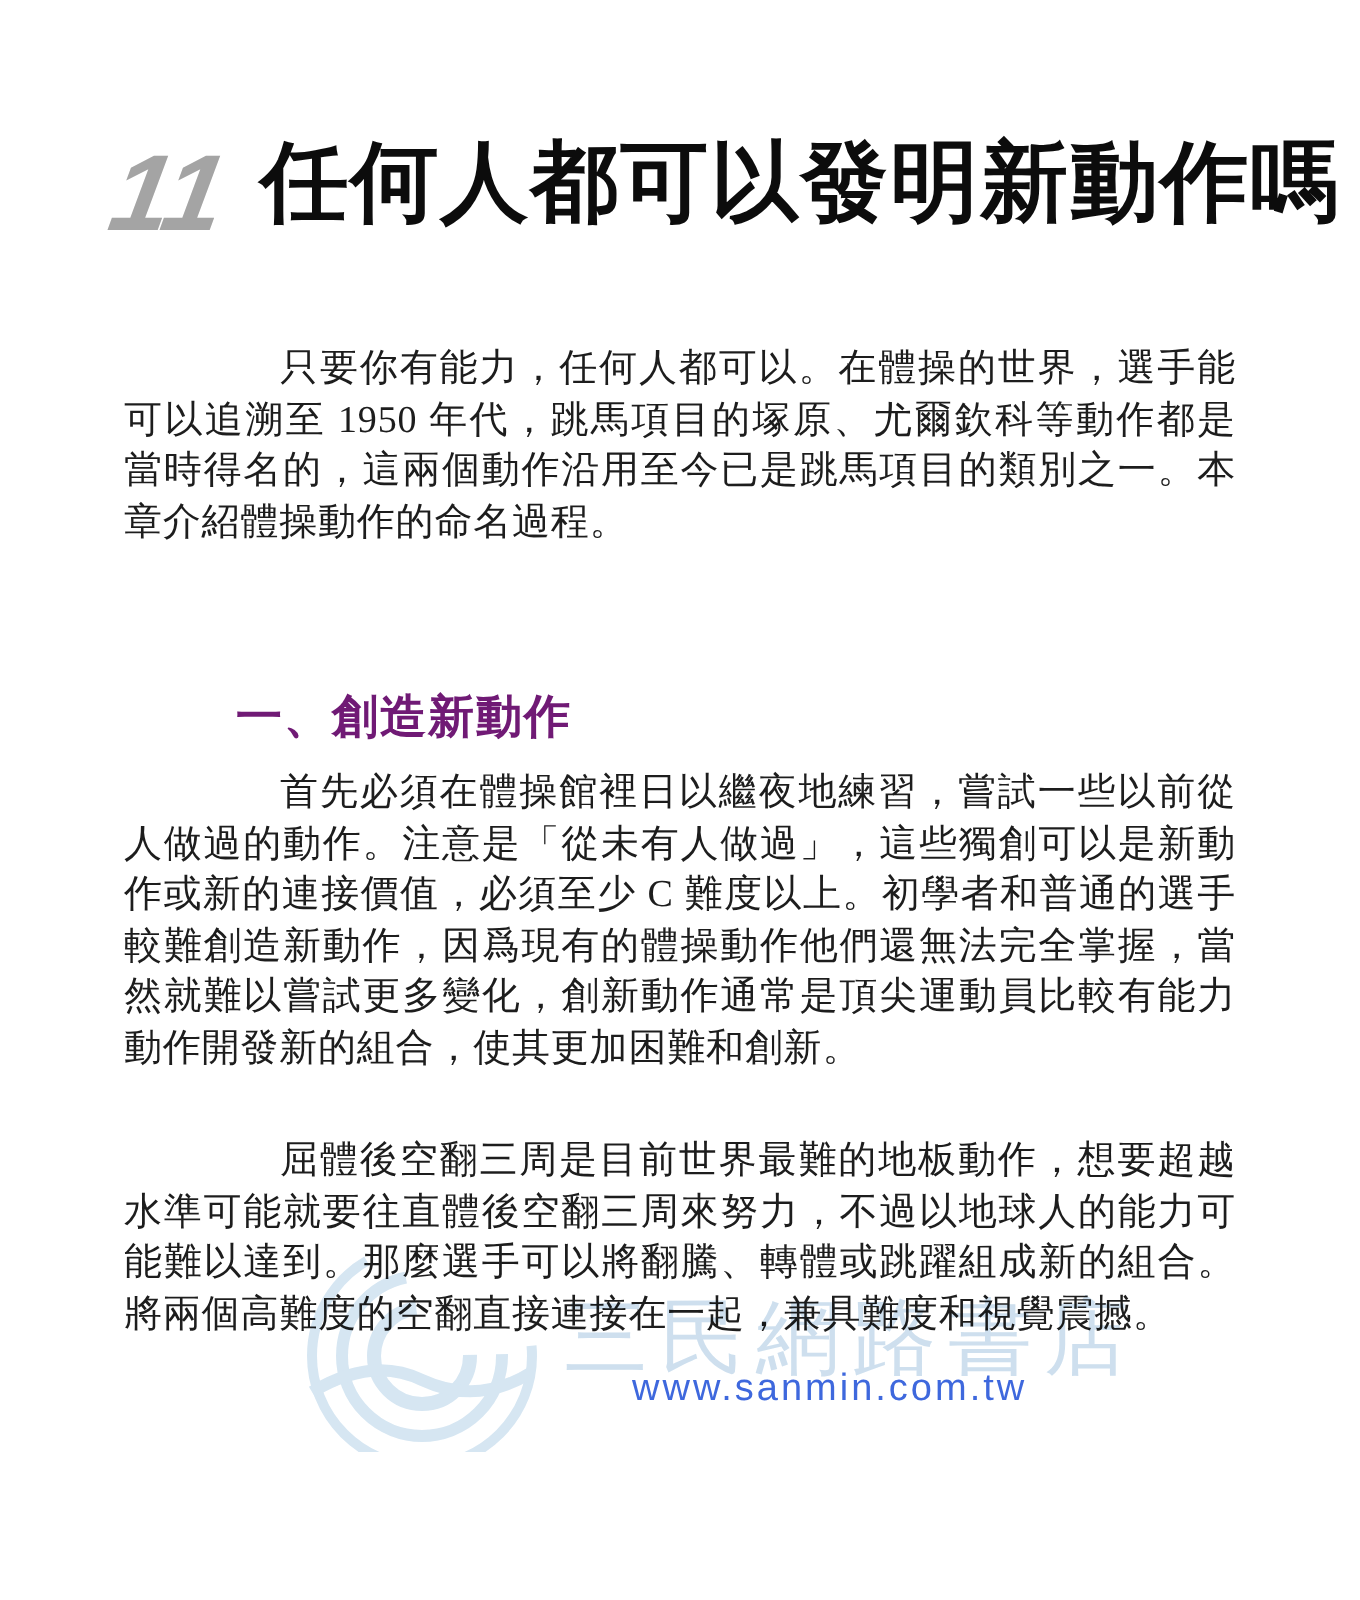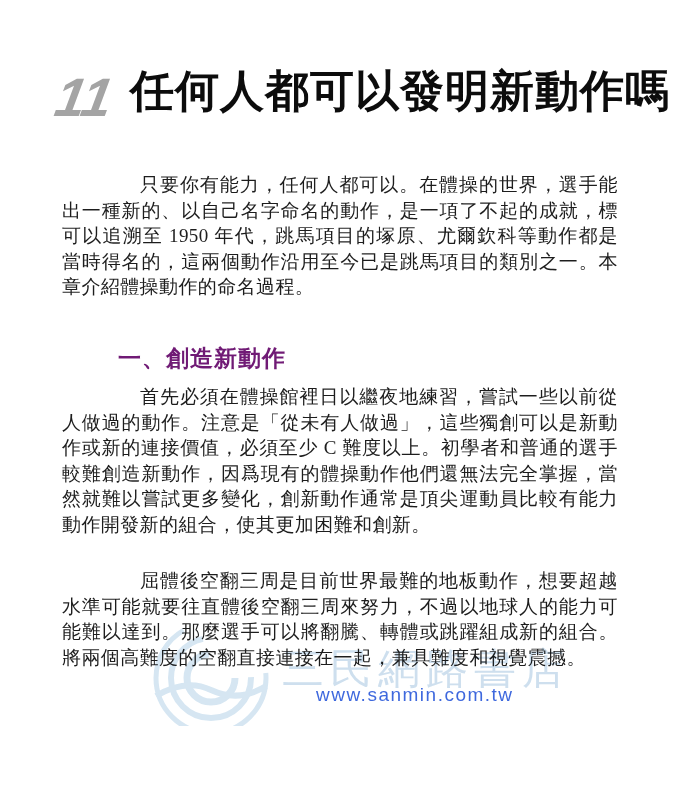--- a/index.html
+++ b/index.html
@@ -55,21 +55,20 @@
 
 <div class="page">
 
   <div class="chapter-head">
     <div class="chapter-num">11</div>
     <div class="chapter-title">任何人都可以發明新動作嗎？</div>
   </div>
 
   <div class="para para-intro">
     <div class="ln first">只要你有能力，任何人都可以。在體操的世界，選手能創造</div>
-    <div class="ln">出一種新的、以自己名字命名的動作，是一項了不起的成就，標</div>
     <div class="ln">可以追溯至 1950 年代，跳馬項目的塚原、尤爾欽科等動作都是</div>
     <div class="ln">當時得名的，這兩個動作沿用至今已是跳馬項目的類別之一。本</div>
     <div class="ln last">章介紹體操動作的命名過程。</div>
   </div>
 
   <div class="section-heading">一、創造新動作</div>
 
   <div class="para para-two">
     <div class="ln first">首先必須在體操館裡日以繼夜地練習，嘗試一些以前從未有</div>
     <div class="ln">人做過的動作。注意是「從未有人做過」，這些獨創可以是新動</div>

